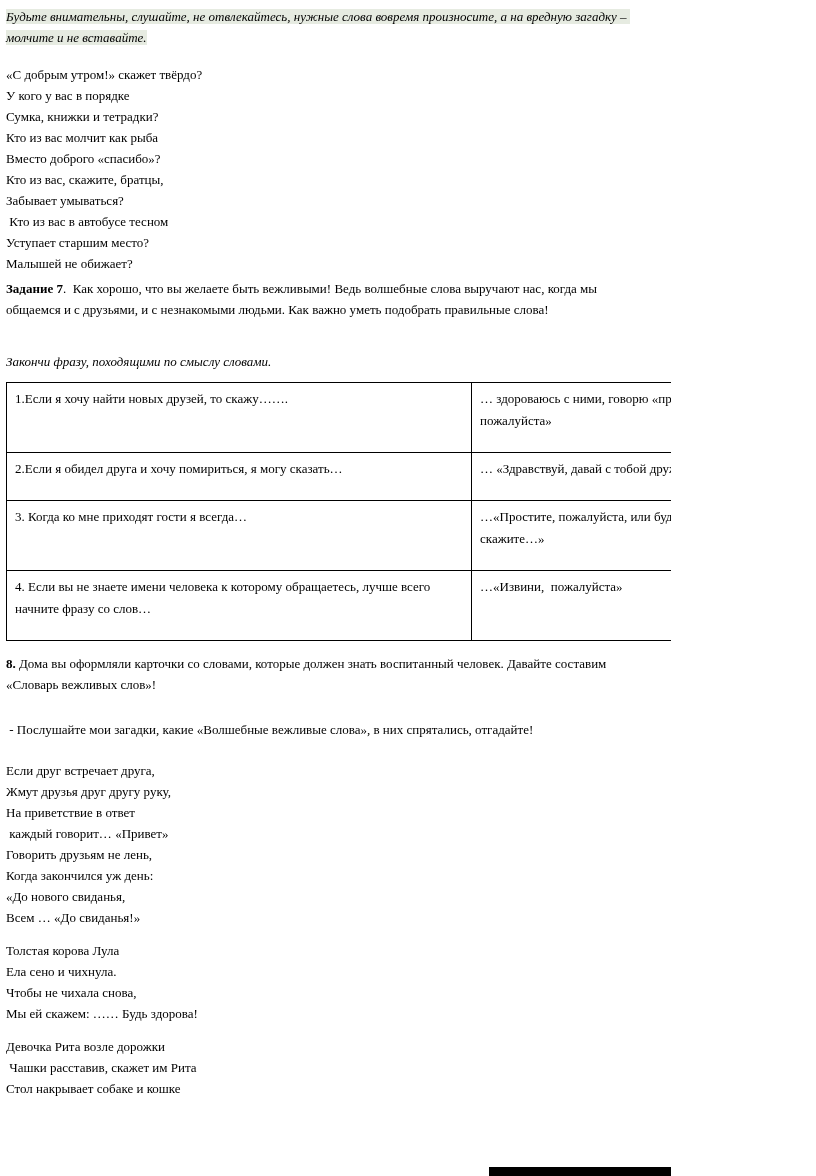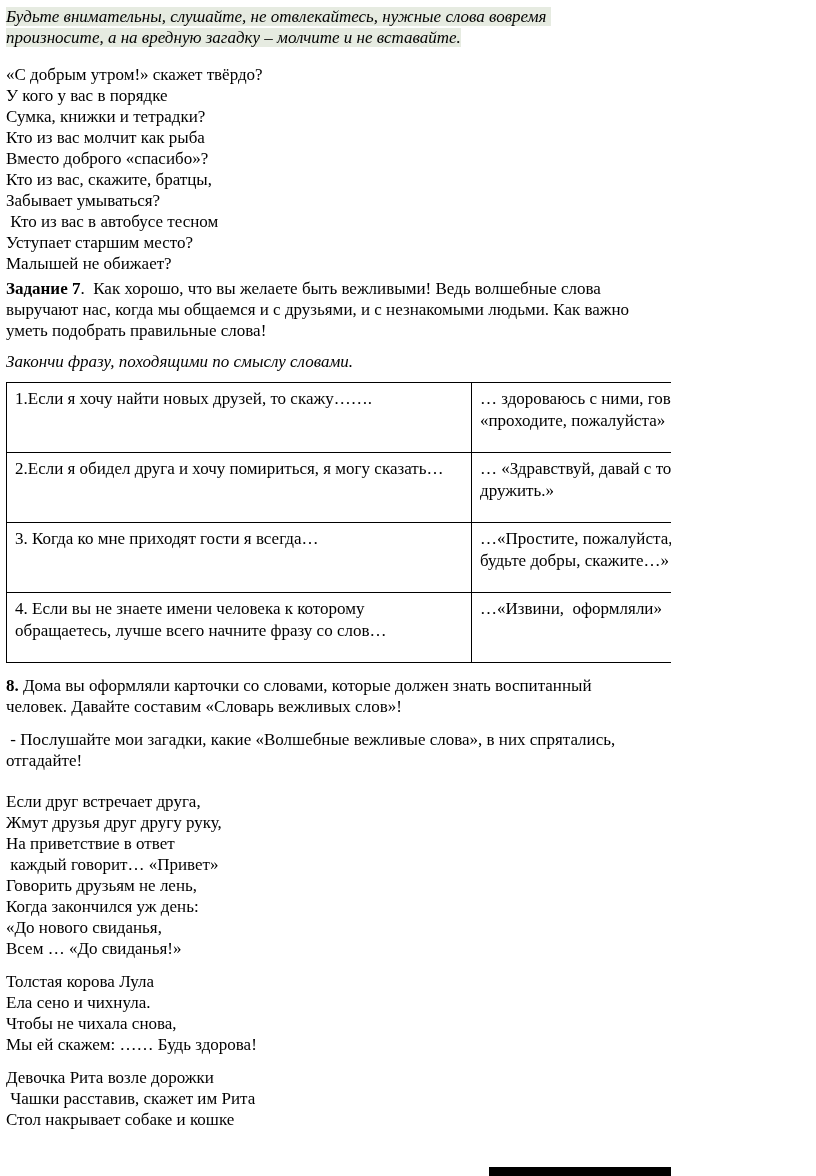--- a/index.html
+++ b/index.html
@@ -4,48 +4,48 @@
 <style>
   * { box-sizing: border-box; }
   html, body { margin: 0; padding: 0; background: #ffffff; }
   .page {
     position: relative;
     width: 671px;
     height: 1176px;
     background: #ffffff;
     color: #000000;
     font-family: "Liberation Serif", "DejaVu Serif", serif;
-    font-size: 17px;
+    font-size: 13px;
     line-height: 21px;
     padding: 6px 30px 0 6px;
     overflow: hidden;
   }
   .para { margin: 0; white-space: pre-wrap; }
   .intro { font-style: italic; margin-bottom: 16px; }
   .intro .hl { background: #e6ebe1; }
   .poem div { white-space: pre-wrap; }
   .bold { font-weight: bold; }
   .task { margin-top: 4px; }
-  .instruction { font-style: italic; margin-top: 10px; margin-bottom: 10px; }
+  .instruction { font-style: italic; margin-top: 31px; margin-bottom: 10px; }
   table.fill {
     border-collapse: collapse;
     width: 755px;
     table-layout: fixed;
   }
   table.fill td {
     border: 1px solid #000;
     vertical-align: top;
     padding: 5px 8px 20px 8px;
     white-space: pre-wrap;
     line-height: 22px;
   }
   td.c1 { width: 465px; }
   td.c2 { width: 290px; }
   .item8 { margin-top: 12px; }
-  .listen { margin-top: 12px; }
+  .listen { margin-top: 24px; }
   .riddle1 { margin-top: 20px; }
   .riddle2 { margin-top: 12px; }
   .riddle3 { margin-top: 12px; }
   .it { }
   .black-bar {
     position: absolute;
     left: 489px;
     right: 0;
     bottom: 0;
     height: 9px;
@@ -85,21 +85,21 @@
       <tr>
         <td class="c1">2.Если я обидел друга и хочу помириться, я могу сказать…</td>
         <td class="c2">… «Здравствуй, давай с тобой дружить.»</td>
       </tr>
       <tr>
         <td class="c1">3. Когда ко мне приходят гости я всегда…</td>
         <td class="c2">…«Простите, пожалуйста, или будьте добры, скажите…»</td>
       </tr>
       <tr>
         <td class="c1">4. Если вы не знаете имени человека к которому обращаетесь, лучше всего начните фразу со слов…</td>
-        <td class="c2">…«Извини,  оформляли»</td>
+        <td class="c2">…«Извини,  пожалуйста»</td>
       </tr>
     </tbody>
   </table>
 
   <p class="para item8"><span class="bold">8.</span><span> Дома вы оформляли карточки со словами, которые должен знать воспитанный человек. Давайте составим «Словарь вежливых слов»!</span></p>
 
   <p class="para listen"> - Послушайте мои загадки, какие «Волшебные вежливые слова», в них спрятались, отгадайте!</p>
 
   <div class="poem riddle1">
     <div>Если друг встречает друга,</div>

